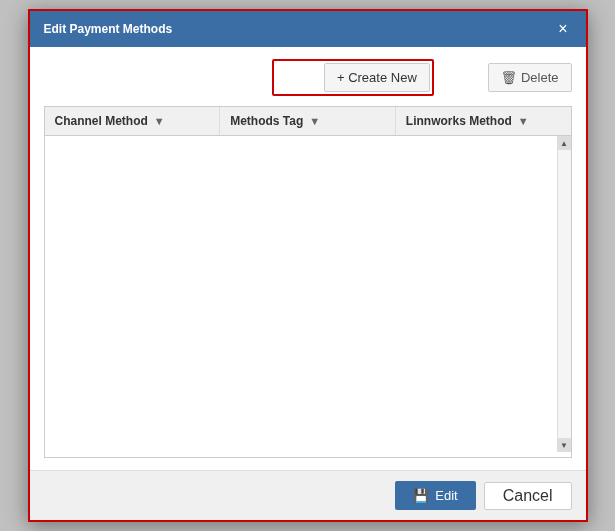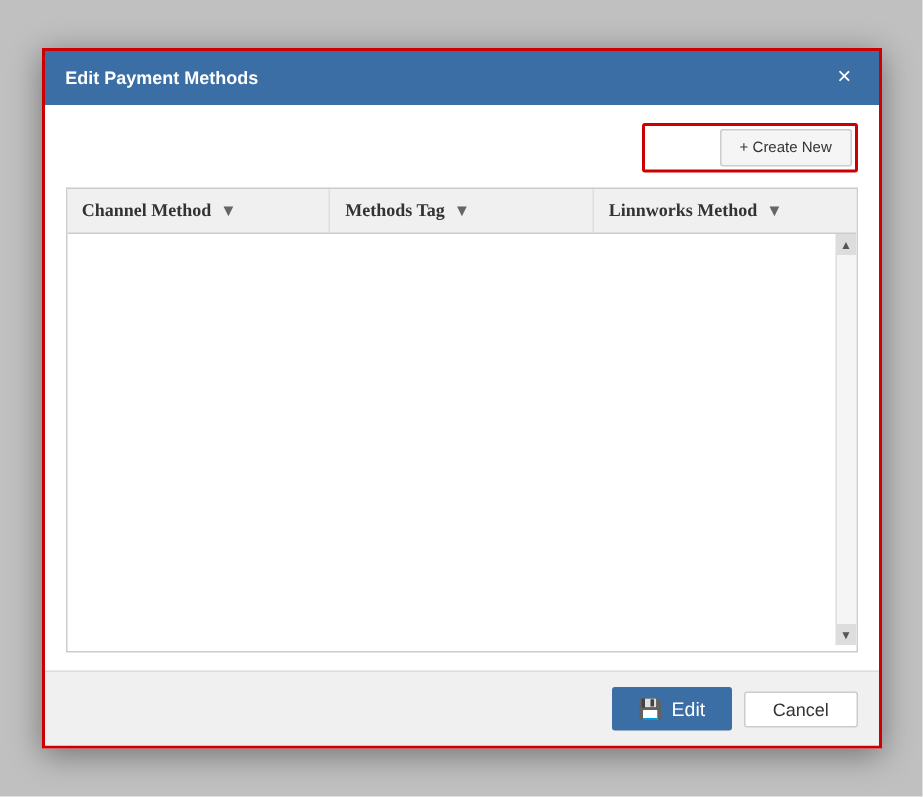--- a/index.html
+++ b/index.html
@@ -57,21 +57,21 @@
       gap: 6px;
       margin-bottom: 10px;
       align-items: center;
     }
 
     .toolbar-btn {
       padding: 6px 12px;
       border: 1px solid #ccc;
       background: #f5f5f5;
       cursor: pointer;
-      font-size: 10px;
+      font-size: 13px;
       color: #333;
       border-radius: 2px;
       margin-left: 48px;
     }
 
     .toolbar-btn-delete {
       color: #555;
       background: #f5f5f5;
     }
 
@@ -82,24 +82,23 @@
       padding: 2px;
       border-radius: 2px;
     }
 
     .highlighted-group .toolbar-btn {
       border: 1px solid #ccc;
     }
 
     .table-container {
       border: 1px solid #ccc;
-      height: 310px;
+      height: 352px;
       overflow: hidden;
       position: relative;
-      font-family: Liberation Serif, serif;
     }
 
     .table-header {
       display: flex;
       background: #f0f0f0;
       border-bottom: 1px solid #ccc;
     }
 
     .table-header-cell {
       padding: 7px 10px;
@@ -178,40 +177,41 @@
       align-items: center;
       gap: 6px;
     }
 
     .btn-cancel {
       background: #fff;
       color: #333;
       border: 1px solid #ccc;
       padding: 4px 18px;
       cursor: pointer;
-      font-size: 12px;
+      font-size: 16px;
       border-radius: 2px;
     }
   </style>
 </head>
 <body>
 
 <div class="dialog-overlay">
 
   <div class="dialog-header">
     <span class="dialog-title">Edit Payment Methods</span>
     <button class="dialog-close">×</button>
   </div>
 
   <div class="dialog-body">
 
     <div class="toolbar">
       <div class="highlighted-group">
         <button class="toolbar-btn">+ Create New</button>
       </div>
+      <button class="toolbar-btn toolbar-btn-delete">🗑 Delete</button>
     </div>
 
     <div class="table-container">
       <div class="table-header">
         <div class="table-header-cell">
           <span>Channel Method</span>
           <span class="filter-icon">▼</span>
         </div>
         <div class="table-header-cell">
           <span>Methods Tag</span>

